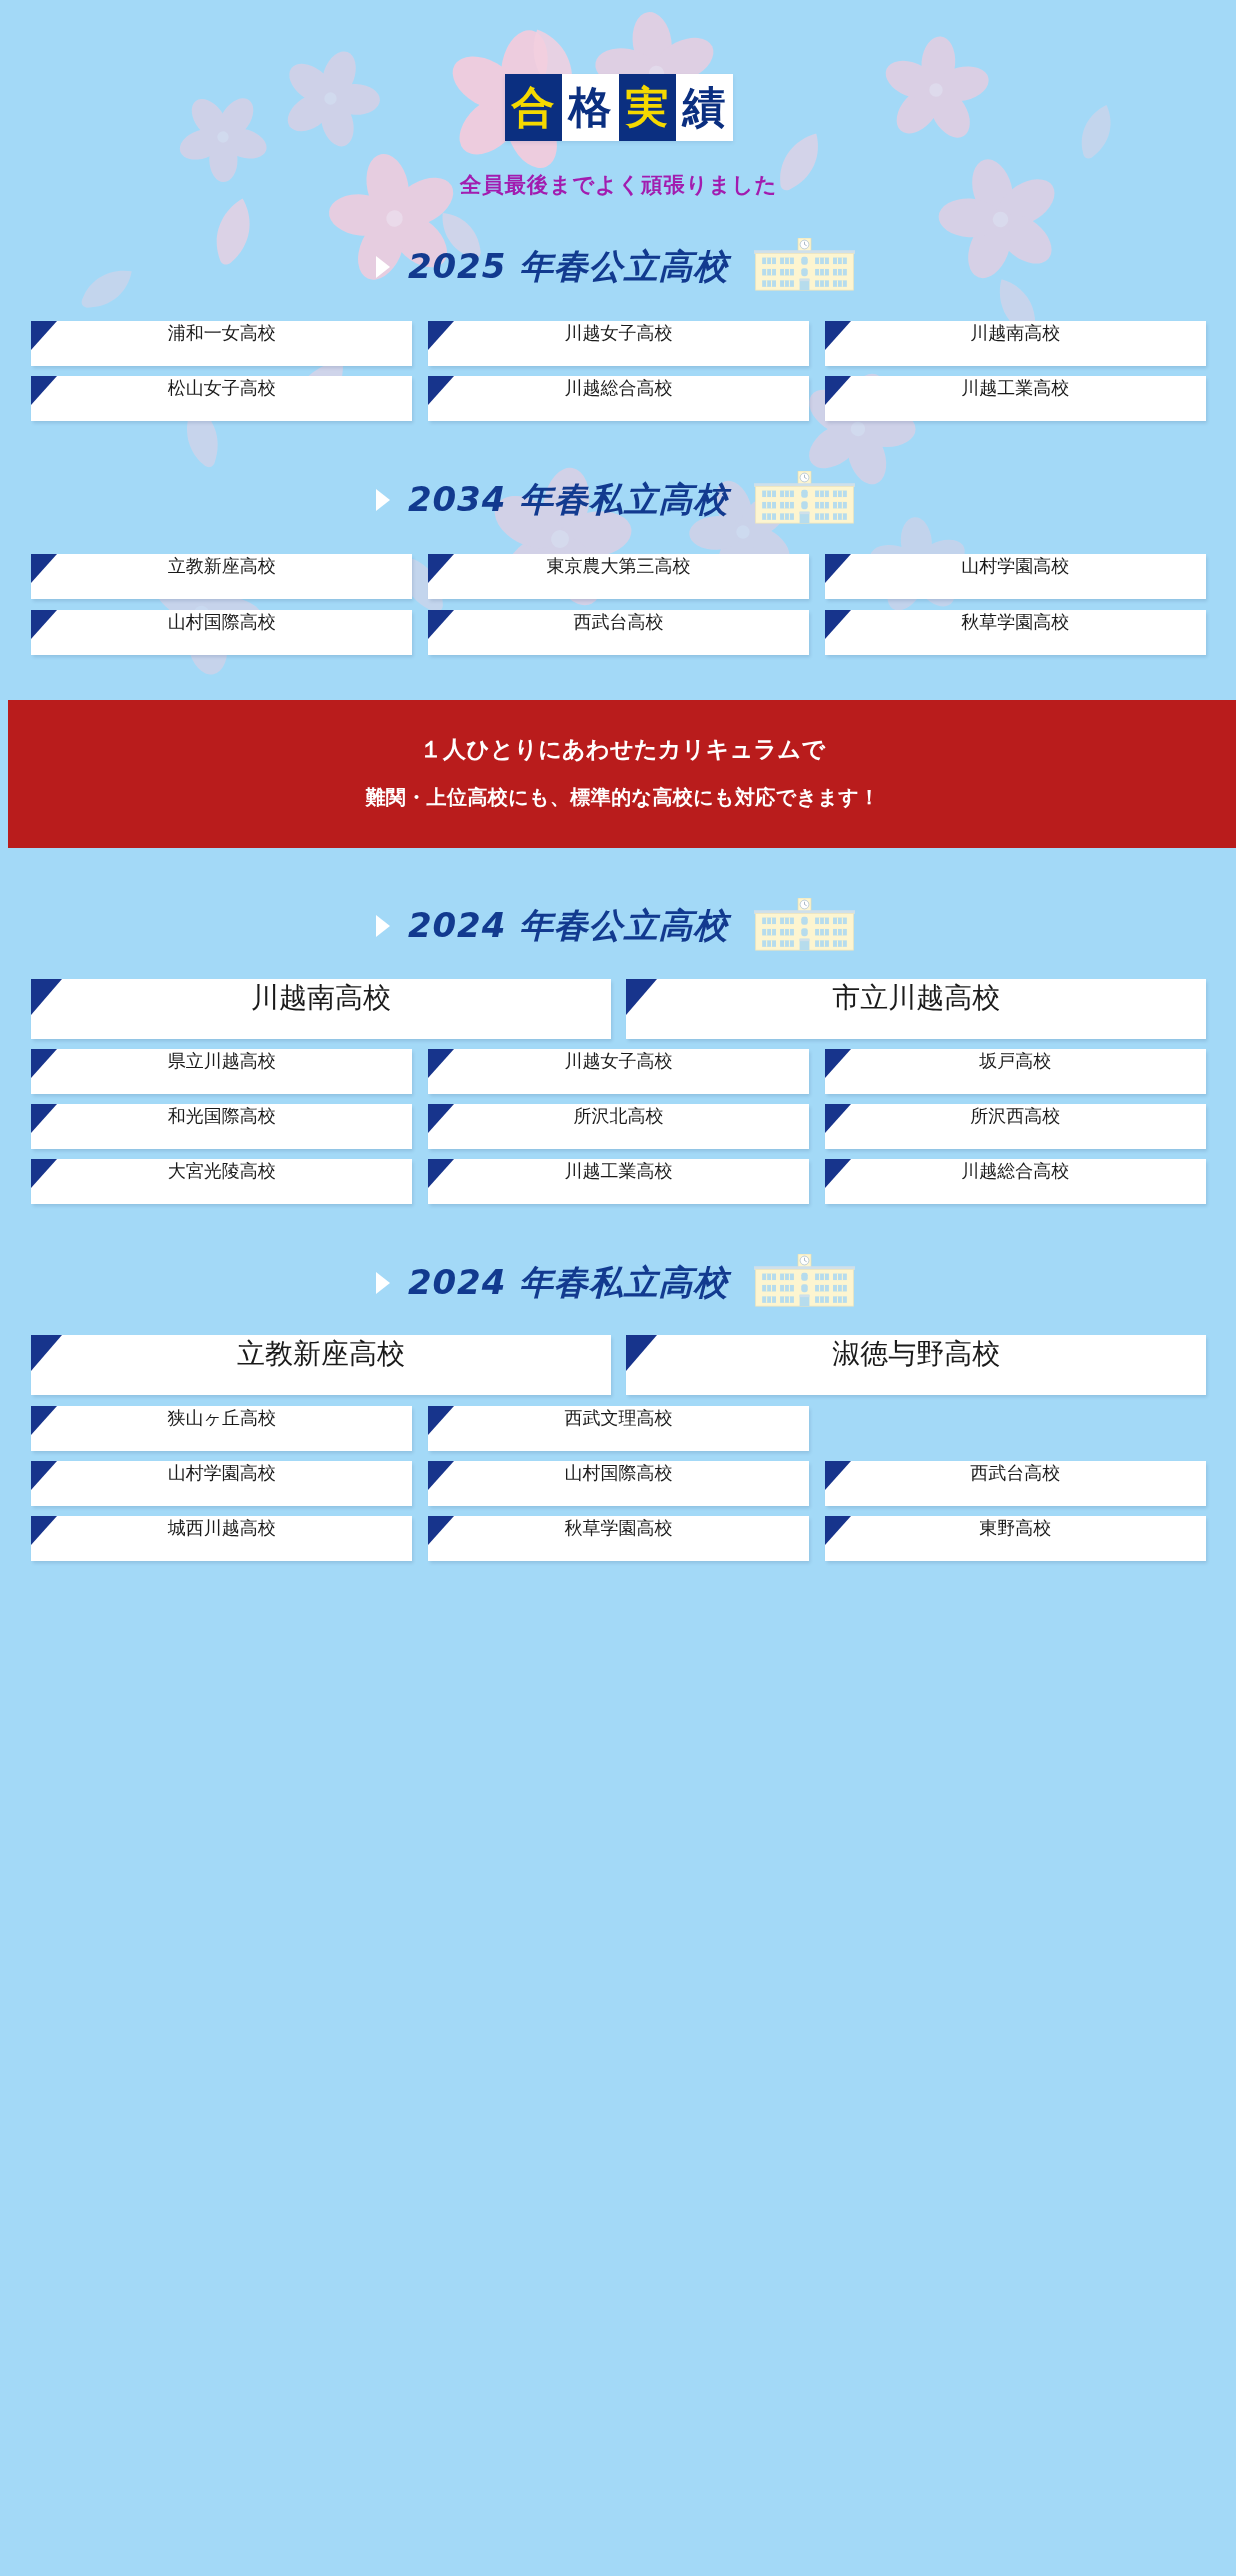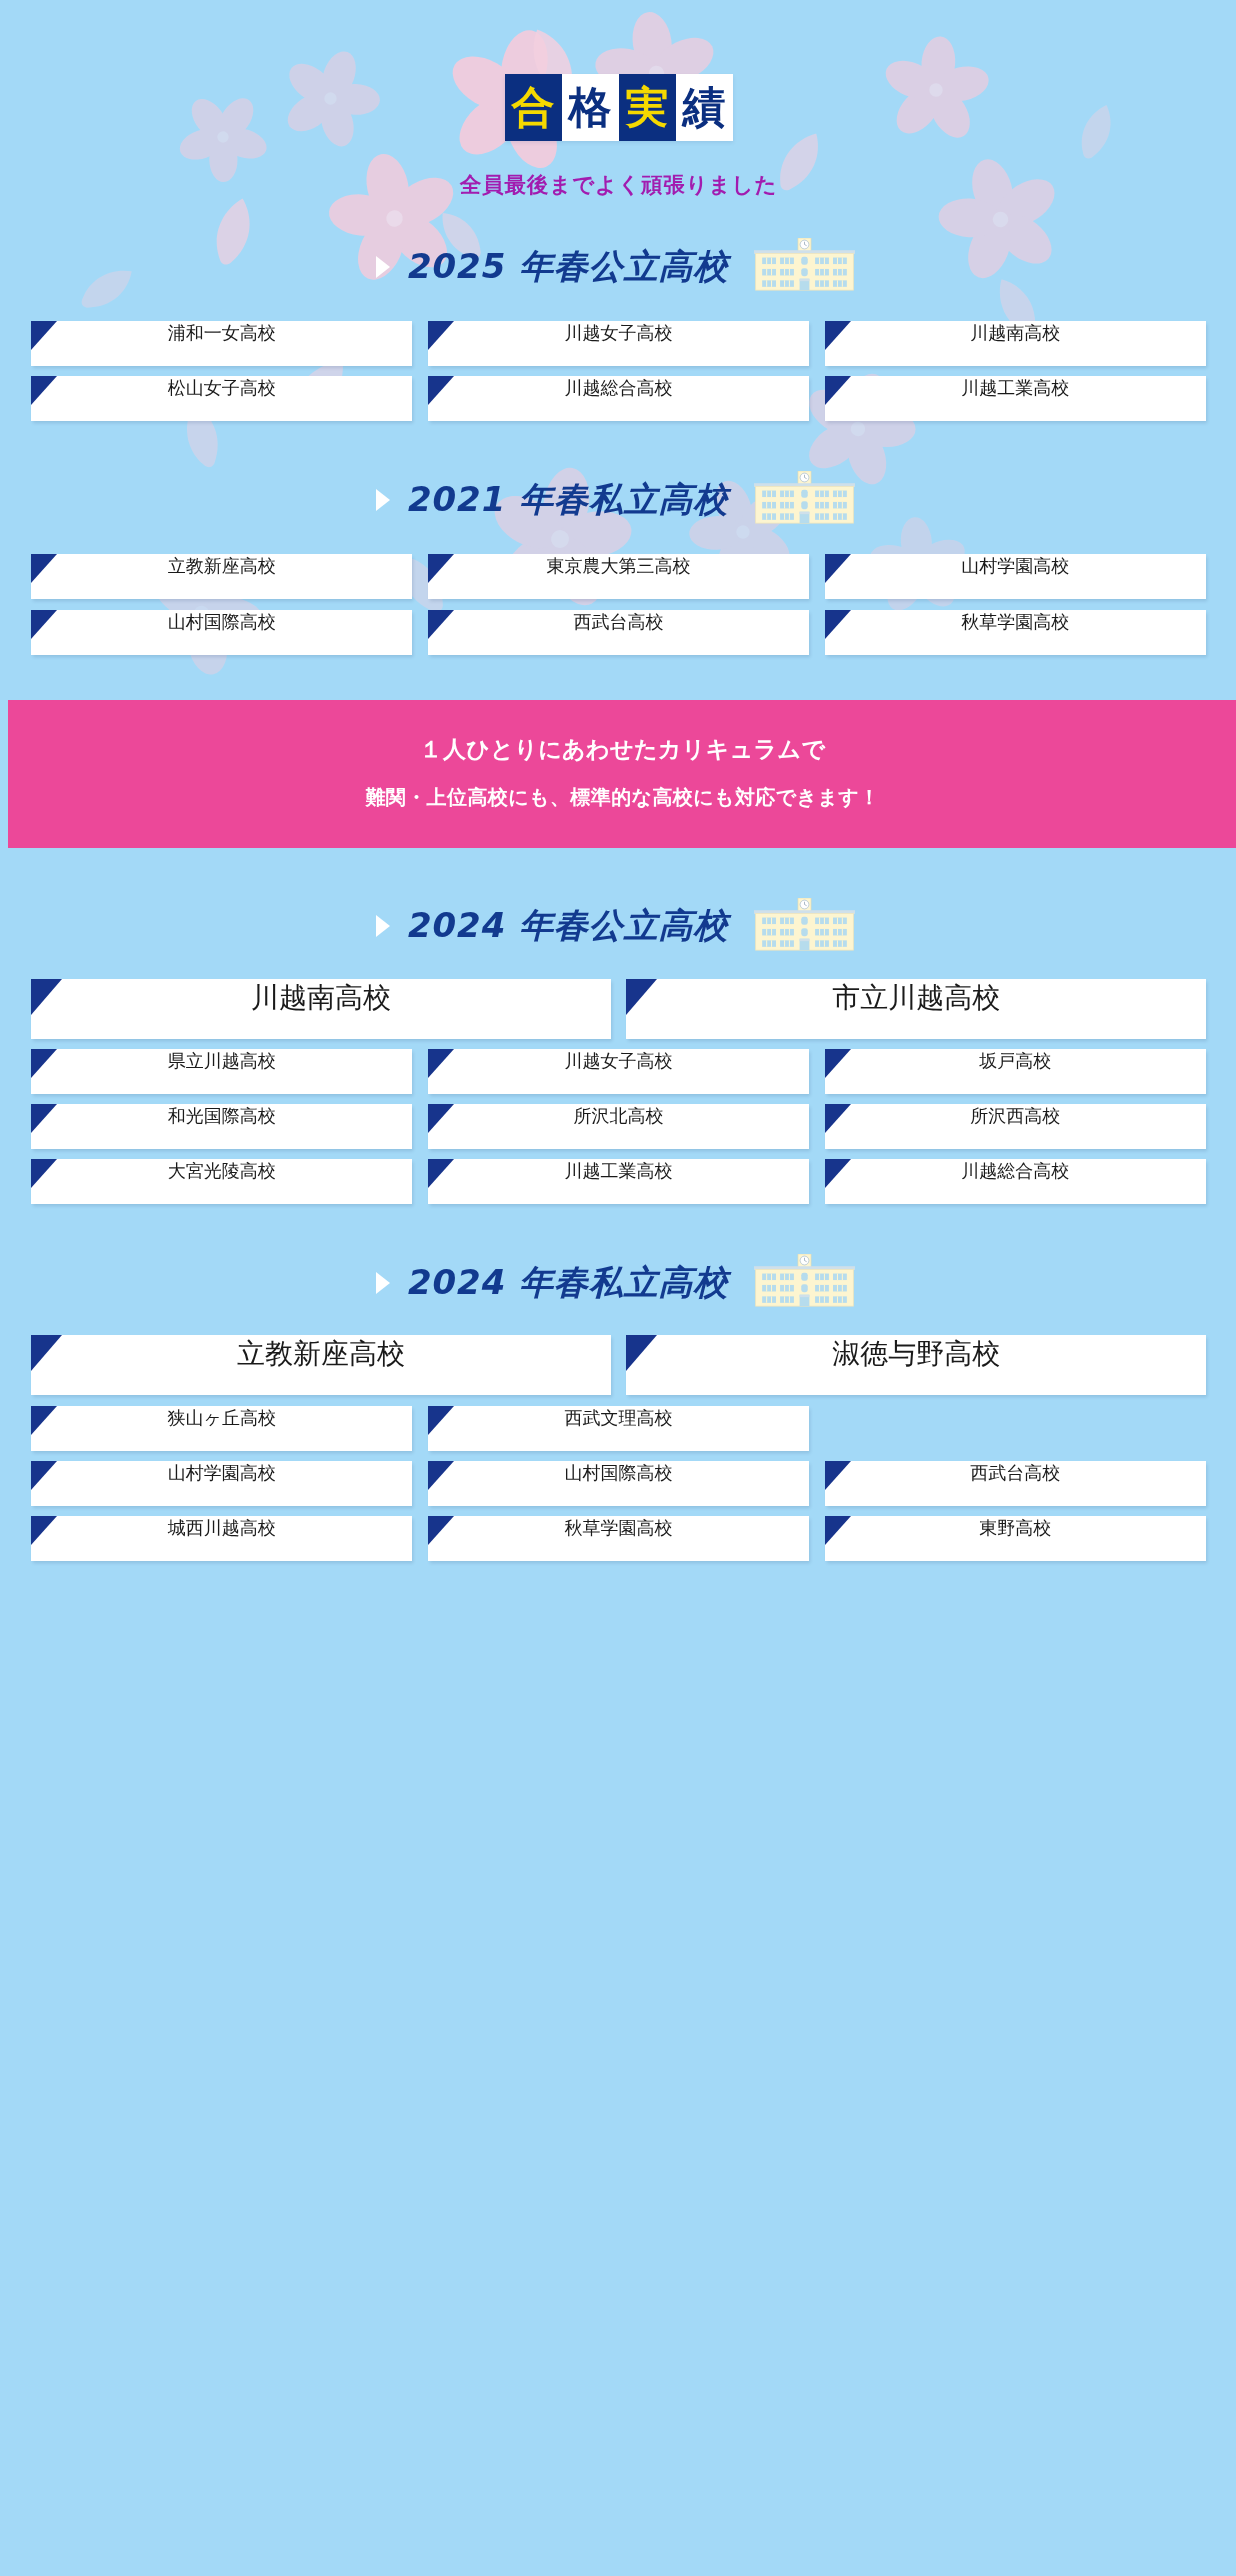--- a/index.html
+++ b/index.html
@@ -68,21 +68,21 @@
     font-family:"DejaVu Sans","Liberation Sans",sans-serif; white-space:nowrap;
   }
   .card.small { height:45px; }
   .card.small .nm { font-size:18px; }
   .card.big { height:60px; }
   .card.big::before { border-top-width:36px; border-right-width:31px; }
   .card.big .nm { font-size:28px; }
 
   
   .banner {
-    position:relative; z-index:2; background:#ec4899; color:#ffffff;
+    position:relative; z-index:2; background:#b91c1c; color:#ffffff;
     padding:38px 17px 41px; text-align:center;margin-left:8px;
   }
   .banner .ln {
     font-size:23px; font-weight:700; line-height:1.0; letter-spacing:0.4px;
     font-family:"DejaVu Sans","Liberation Sans",sans-serif;
   }
   .banner .ln + .ln { margin-top:26px; font-size:20px; }
 </style>
 </head>
 <body>
@@ -306,21 +306,21 @@
            <span class="nm">川越総合高校</span>
          </div>
           <div class="card small">
            <span class="nm">川越工業高校</span>
          </div>
         </div>
       </section>
       <section class="section" style="padding-top:50px">
         <div class="sec-head">
       <span class="tri"></span>
-      <span class="sec-title">2021 年春私立高校</span>
+      <span class="sec-title">2034 年春私立高校</span>
       <svg class="school-icon" viewBox="0 0 132 70" aria-hidden="true">
     <rect x="58" y="0" width="16" height="17" fill="#fdf5d0" stroke="#e6dcae" stroke-width=".8"></rect>
     <circle cx="66" cy="8" r="5.4" fill="#ffffff" stroke="#9fb6c9" stroke-width=".8"></circle>
     <line x1="66" y1="8" x2="66" y2="4.6" stroke="#7f95a8" stroke-width=".8"></line>
     <line x1="66" y1="8" x2="68.6" y2="9.4" stroke="#7f95a8" stroke-width=".8"></line>
     <rect x="4" y="15" width="124" height="4.5" fill="#cfe0ea"></rect>
     <rect x="6" y="19" width="120" height="45" fill="#fdf5d0"></rect>
     <rect x="6" y="19" width="120" height="45" fill="none" stroke="#efe5bd" stroke-width="1"></rect>
     <g fill="#b6dced">
       <rect x="14" y="24" width="17" height="8"></rect>

